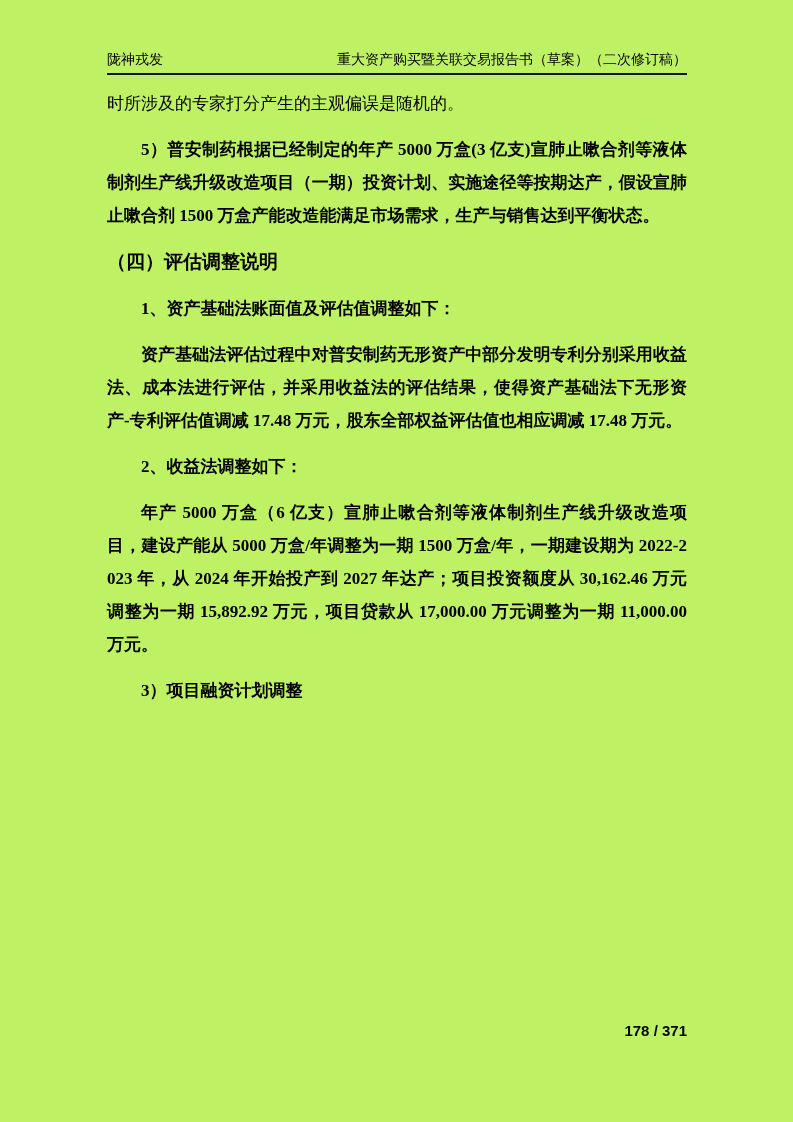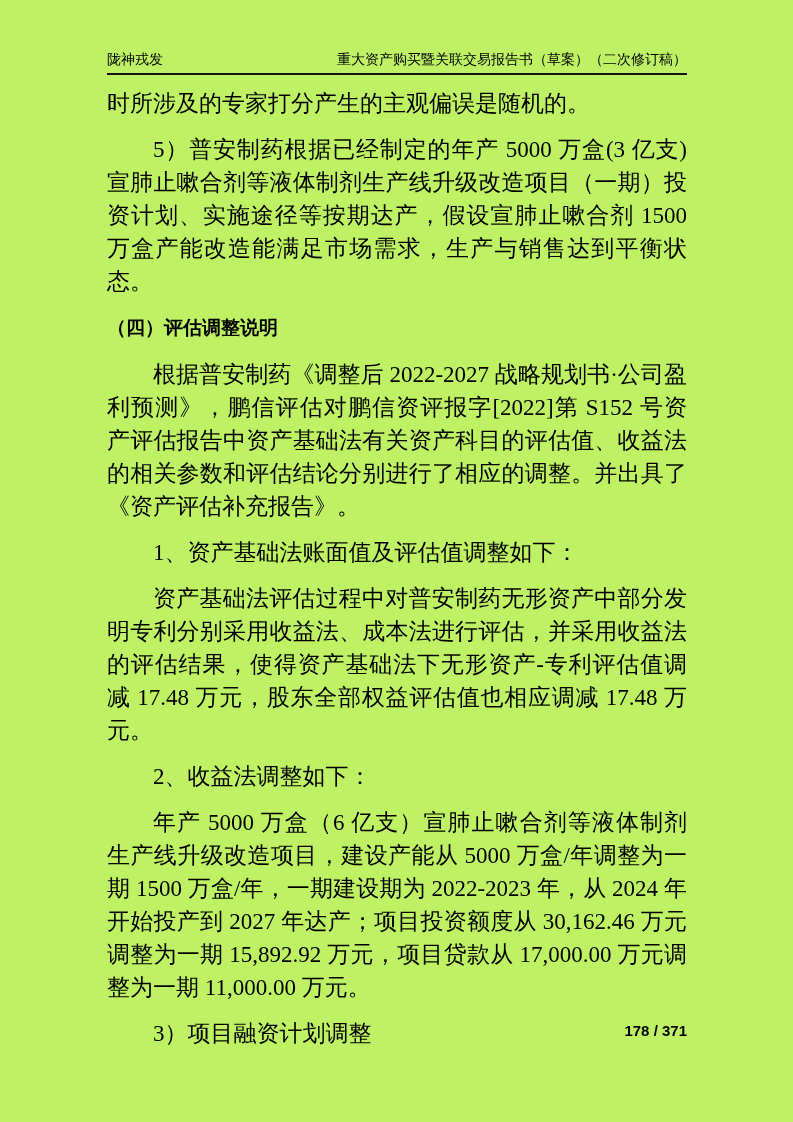--- a/index.html
+++ b/index.html
@@ -28,27 +28,27 @@
     white-space: nowrap;
   }
   .content {
     position: absolute;
     top: 87px;
     left: 107px;
     width: 580px;
   }
   .para {
     margin: 0 0 13px 0;
-    font-size: 23px;
+    font-size: 17px;
     line-height: 33px;
     text-align: justify;
     word-break: break-all;
   }
   .para.indent { text-indent: 2em; }
-  .para.bold { font-weight: normal; }
+  .para.bold { font-weight: bold; }
   .para.heading {
     font-weight: bold;
     font-size: 19px;
     line-height: 34px;
     margin: 6px 0 13px 0;
   }
   .footer {
     position: absolute;
     top: 1022px;
     left: 107px;
@@ -65,21 +65,20 @@
 <div class="page">
   <div class="header">
     <span class="hdr-left">陇神戎发</span>
     <span class="hdr-right">重大资产购买暨关联交易报告书（草案）（二次修订稿）</span>
   </div>
 
   <div class="content" id="content">
       <p class="para normal">时所涉及的专家打分产生的主观偏误是随机的。</p>
       <p class="para bold indent">5）普安制药根据已经制定的年产 5000 万盒(3 亿支)宣肺止嗽合剂等液体制剂生产线升级改造项目（一期）投资计划、实施途径等按期达产，假设宣肺止嗽合剂 1500 万盒产能改造能满足市场需求，生产与销售达到平衡状态。</p>
       <p class="para heading">（四）评估调整说明</p>
-      <p class="para bold indent">根据普安制药《调整后 2022-2027 战略规划书·公司盈利预测》，鹏信评估对鹏信资评报字[2022]第 S152 号资产评估报告中资产基础法有关资产科目的评估值、收益法的相关参数和评估结论分别进行了相应的调整。并出具了《资产评估补充报告》。</p>
       <p class="para bold indent">1、资产基础法账面值及评估值调整如下：</p>
       <p class="para bold indent">资产基础法评估过程中对普安制药无形资产中部分发明专利分别采用收益法、成本法进行评估，并采用收益法的评估结果，使得资产基础法下无形资产-专利评估值调减 17.48 万元，股东全部权益评估值也相应调减 17.48 万元。</p>
       <p class="para bold indent">2、收益法调整如下：</p>
       <p class="para bold indent">年产 5000 万盒（6 亿支）宣肺止嗽合剂等液体制剂生产线升级改造项目，建设产能从 5000 万盒/年调整为一期 1500 万盒/年，一期建设期为 2022-2023 年，从 2024 年开始投产到 2027 年达产；项目投资额度从 30,162.46 万元调整为一期 15,892.92 万元，项目贷款从 17,000.00 万元调整为一期 11,000.00 万元。</p>
       <p class="para bold indent">3）项目融资计划调整</p>
     </div>
 
   <div class="footer">178 / 371</div>
 </div>
 

